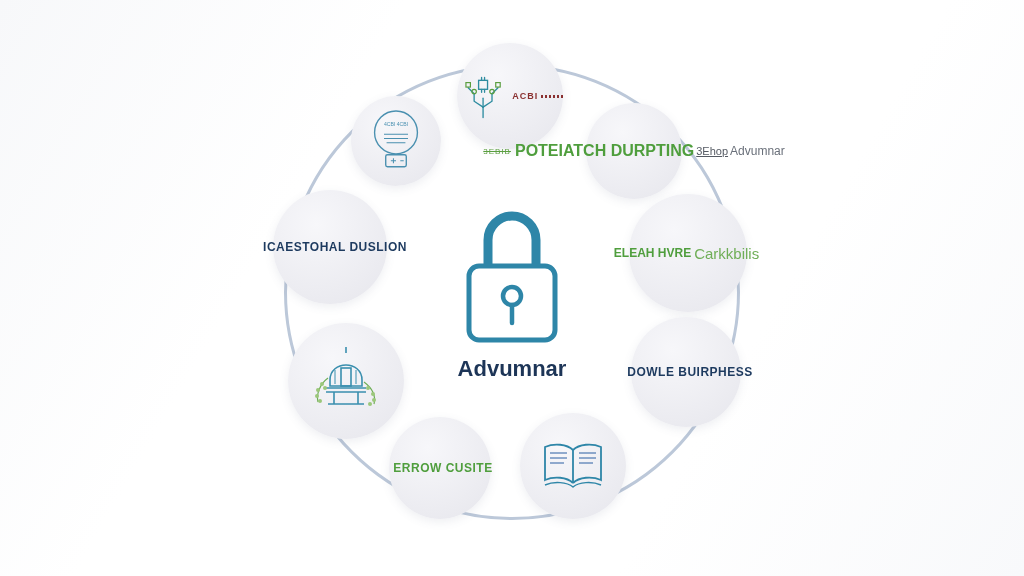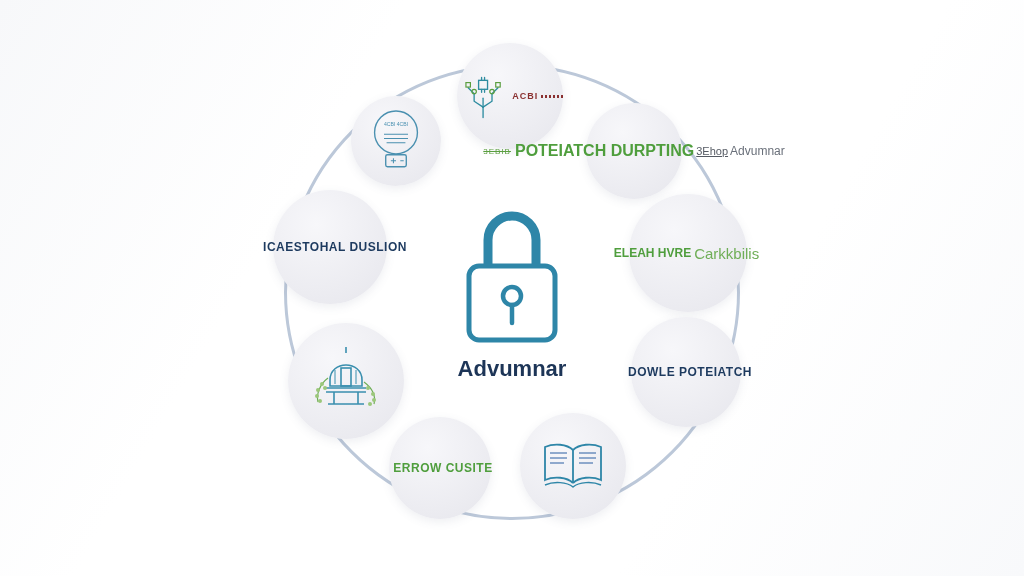--- a/index.html
+++ b/index.html
@@ -133,21 +133,21 @@
   <div class="node" style="left:631px; top:317px; width:110px; height:110px; gap:8px;">
     <svg width="62" height="56" viewBox="0 0 64 58">
       <g fill="none" stroke="#2B6CA3" stroke-width="1.8">
         <circle cx="26" cy="26" r="20"></circle>
         <ellipse cx="26" cy="26" rx="8.5" ry="20" stroke-width="1.3"></ellipse>
         <path d="M8 19 Q26 12 44 19 M8 33 Q26 40 44 33 M6 26 H46" stroke-width="1.3"></path>
       </g>
       <path d="M50 29 L62 32.5 V42 C62 49.5 56 53.5 50 56 C44 53.5 38 49.5 38 42 V32.5 Z" fill="#1D3A5F"></path>
       <path d="M44 42 L49 47 L57 38" fill="none" stroke="#ffffff" stroke-width="2" stroke-linecap="round" stroke-linejoin="round"></path>
     </svg>
-    <div class="navy-label nowrap">DOWLE POTEIATCH</div>
+    <div class="navy-label nowrap">DOWLE BUIRPHESS</div>
   </div>
 
   <div class="node" style="left:288px; top:323px; width:116px; height:116px;">
     <svg width="76" height="74" viewBox="0 0 76 74">
       <g fill="none" stroke="#3A8FAE" stroke-width="1.6">
         <path d="M38 3 V9"></path>
         <path d="M22 36 C22 16 54 16 54 36 V42 H22 Z"></path>
         <rect x="33" y="24" width="10" height="18"></rect>
         <path d="M27 26 V40 M48 26 V40" stroke-width="1"></path>
         <path d="M18 44 H58 M18 48 H58"></path>

